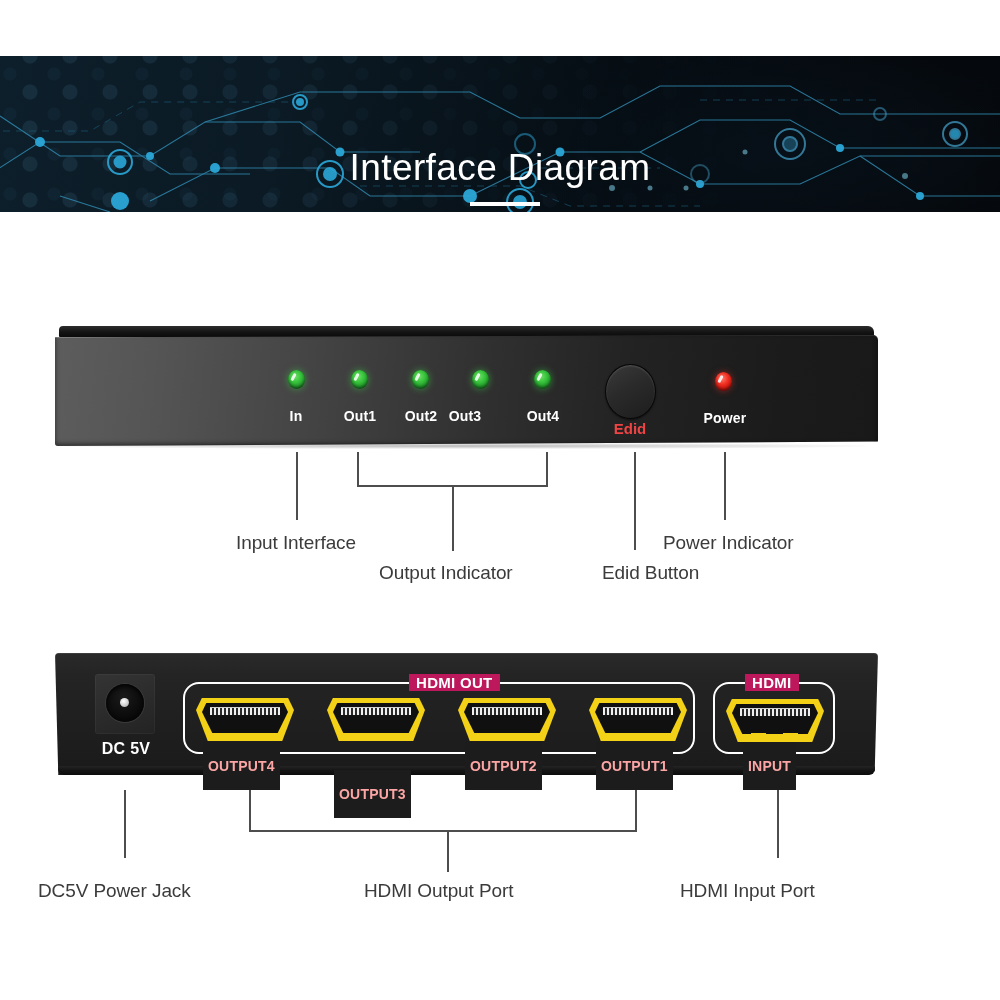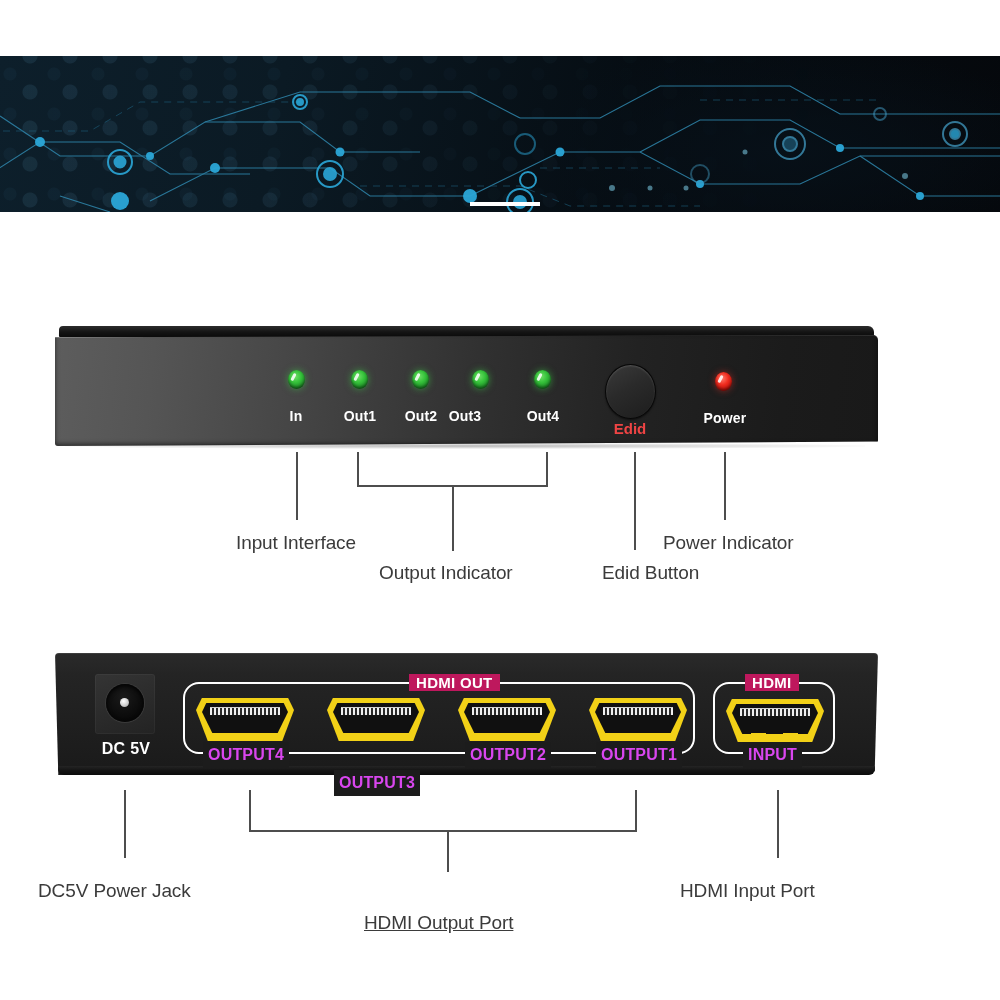--- a/index.html
+++ b/index.html
@@ -124,22 +124,22 @@
     color:#ffffff;font-size:16px;font-weight:bold;letter-spacing:.3px;
   }
 
   
   .portbox{position:absolute;border:2px solid #ffffff;border-radius:16px;}
   .portbox-title{
     position:absolute;color:#ffffff;font-size:15px;font-weight:bold;
     background:#be185d;padding:0 7px;white-space:nowrap;letter-spacing:.3px;
   }
   .portbox-sub{
-    position:absolute;color:#d946ef;font-size:16px;font-weight:bold;
-    background:#1c1c1c;padding:4px 5px;white-space:nowrap;letter-spacing:.2px;
+    position:absolute;color:#fca5a5;font-size:14px;font-weight:bold;
+    background:#1c1c1c;padding:16px 5px;white-space:nowrap;letter-spacing:.2px;
   }
 
   
   .hdmi{position:absolute;width:98px;height:43px;}
   .hdmi .shell{
     position:absolute;left:0;top:0;width:98px;height:43px;
     background:#f2d117;
     clip-path:polygon(6% 0, 94% 0, 100% 28%, 88% 100%, 12% 100%, 0 28%);
   }
   .hdmi .cav{
@@ -227,20 +227,21 @@
       </g>
       <g fill="#7fd0ea" opacity="0.55">
         <circle cx="612" cy="132" r="3"></circle>
         <circle cx="650" cy="132" r="2.5"></circle>
         <circle cx="686" cy="132" r="2.5"></circle>
         <circle cx="745" cy="96" r="2.5"></circle>
         <circle cx="905" cy="120" r="3"></circle>
       </g>
     </svg>
 
+    <div class="banner-title">Interface Diagram</div>
     <div class="banner-rule"></div>
   </div>
 
   <div class="front">
     <div class="front-lip"></div>
     <div class="front-face"></div>
     <div class="front-shadow"></div>
   </div>
 
   <div class="led green" style="left:288px;top:370px;">
@@ -349,16 +350,16 @@
   <div class="cline vline" style="left:124px;top:790px;height:68px;"></div>
 
   <div class="cline vline" style="left:249px;top:790px;height:42px;"></div>
   <div class="cline vline" style="left:635px;top:790px;height:42px;"></div>
   <div class="cline hline" style="left:249px;top:830px;width:388px;"></div>
   <div class="cline vline" style="left:447px;top:830px;height:42px;"></div>
 
   <div class="cline vline" style="left:777px;top:790px;height:68px;"></div>
 
   <div class="callout" style="left:38px;top:880px;">DC5V Power Jack</div>
-  <div class="callout" style="left:364px;top:912px;text-decoration:underline;">HDMI Output Port</div>
+  <div class="callout" style="left:364px;top:880px;">HDMI Output Port</div>
   <div class="callout" style="left:680px;top:880px;">HDMI Input Port</div>
 
 </div>
 
 </body></html>

